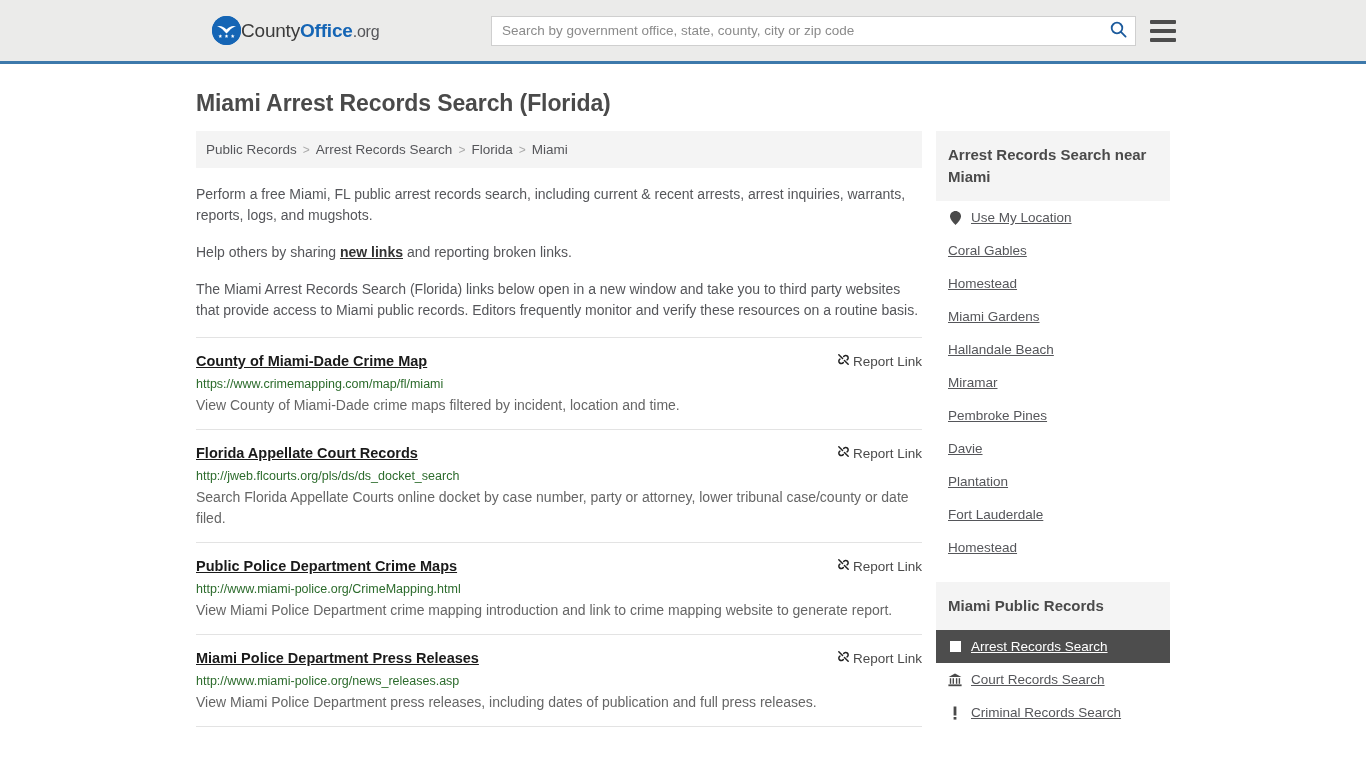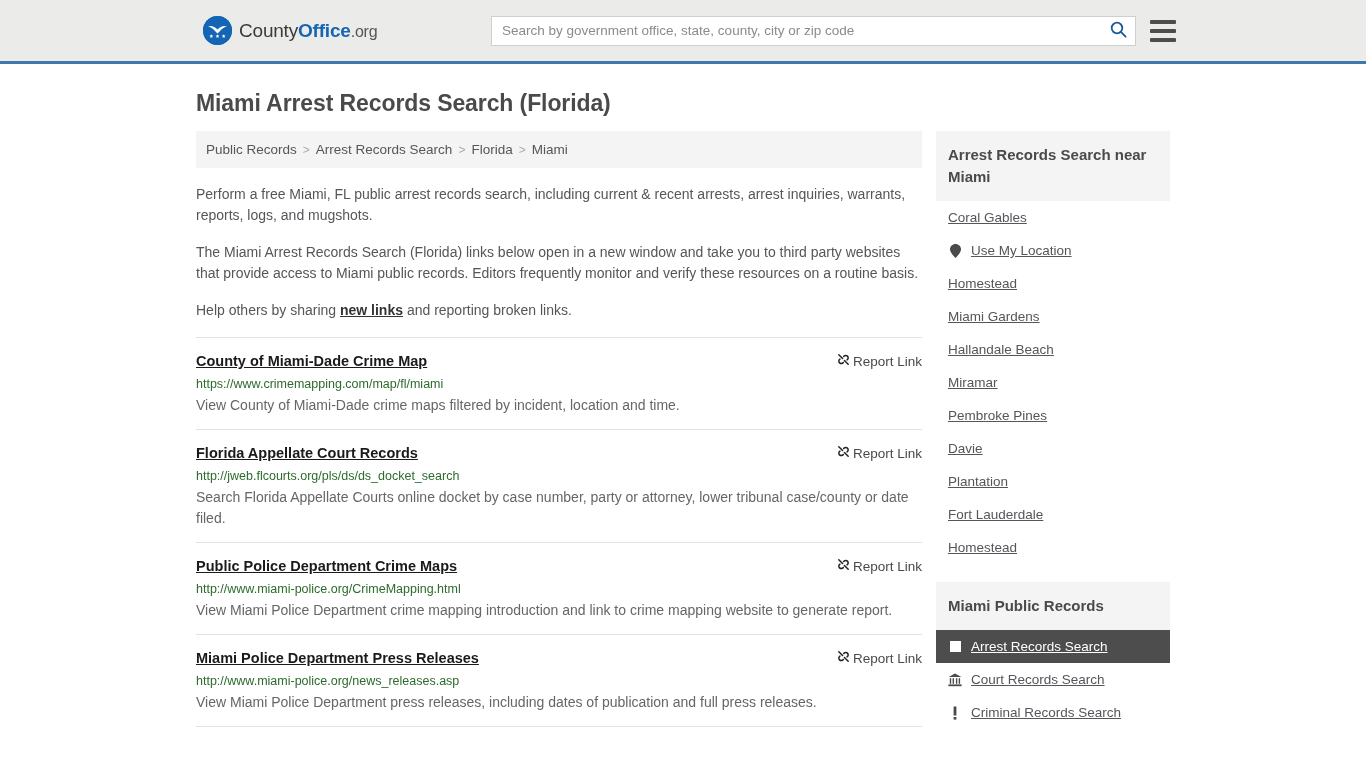--- a/index.html
+++ b/index.html
@@ -16,24 +16,24 @@
   .site-header {
     height: 64px;
     background: #ebebea;
     border-bottom: 3px solid #3d79ab;
     display: flex;
     align-items: center;
     position: relative;
   }
   .logo-wrap {
     position: absolute;
-    left: 203px;
-    display: flex;
-    align-items: center;
-    gap: 7px;
+    left: 212px;
+    display: flex;
+    align-items: center;
+    gap: 0;
     cursor: pointer;
     text-align: right;
   }
   .logo-mark {
     width: 29px; height: 29px;
     border-radius: 50%;
     background: #1565b5;
     position: relative;
     flex: none;
     display: block;
@@ -273,22 +273,22 @@
         <span class="sep">&gt;</span>
         <a>Arrest Records Search</a>
         <span class="sep">&gt;</span>
         <a>Florida</a>
         <span class="sep">&gt;</span>
         <span class="current">Miami</span>
       </nav>
 
       <div class="intro">
         <p>Perform a free Miami, FL public arrest records search, including current &amp; recent arrests, arrest inquiries, warrants, reports, logs, and mugshots.</p>
+        <p><span>Help others by sharing </span><a>new links</a><span> and reporting broken links.</span></p>
         <p>The Miami Arrest Records Search (Florida) links below open in a new window and take you to third party websites that provide access to Miami public records. Editors frequently monitor and verify these resources on a routine basis.</p>
-        <p><span>Help others by sharing </span><a>new links</a><span> and reporting broken links.</span></p>
       </div>
 
       <div class="result">
         <div class="result-head">
           <a class="result-title">County of Miami-Dade Crime Map</a>
           <span class="report-link">
             <span>
               <svg width="15" height="15" viewBox="0 0 16 16">
                 <path d="M3 3 L7 7 M9 9 L13 13" stroke="#222" stroke-width="1.6" stroke-linecap="round" fill="none"></path>
                 <path d="M4.2 7.6 a2.6 2.6 0 1 0 3.6 3.6" stroke="#222" stroke-width="1.6" fill="none" stroke-linecap="round"></path>
@@ -359,29 +359,29 @@
       <div class="result"></div>
 
     </div>
 
     <div class="side-col">
 
       <div class="side-box">
         <div class="side-head">Arrest Records Search near Miami</div>
         <ul class="side-list">
           <li class="side-item">
-            <a>Coral Gables</a>
-          </li>
-          <li class="side-item">
             <span class="ico">
               <svg width="11" height="14" viewBox="0 0 11 14">
                 <path d="M5.5 0 C2.5 0 0 2.4 0 5.3 C0 9 5.5 14 5.5 14 C5.5 14 11 9 11 5.3 C11 2.4 8.5 0 5.5 0 Z" fill="#4a4a4a"></path>
               </svg>
             </span>
             <a>Use My Location</a>
+          </li>
+          <li class="side-item">
+            <a>Coral Gables</a>
           </li>
           <li class="side-item">
             <a>Homestead</a>
           </li>
           <li class="side-item">
             <a>Miami Gardens</a>
           </li>
           <li class="side-item">
             <a>Hallandale Beach</a>
           </li>

